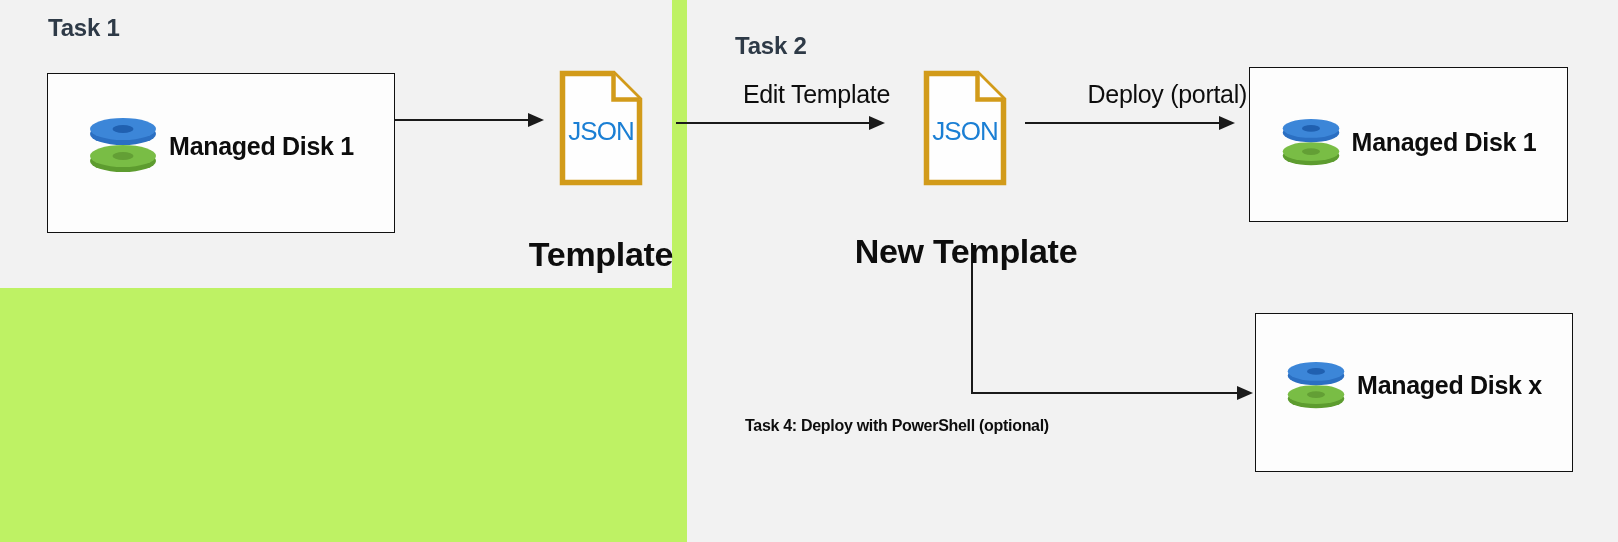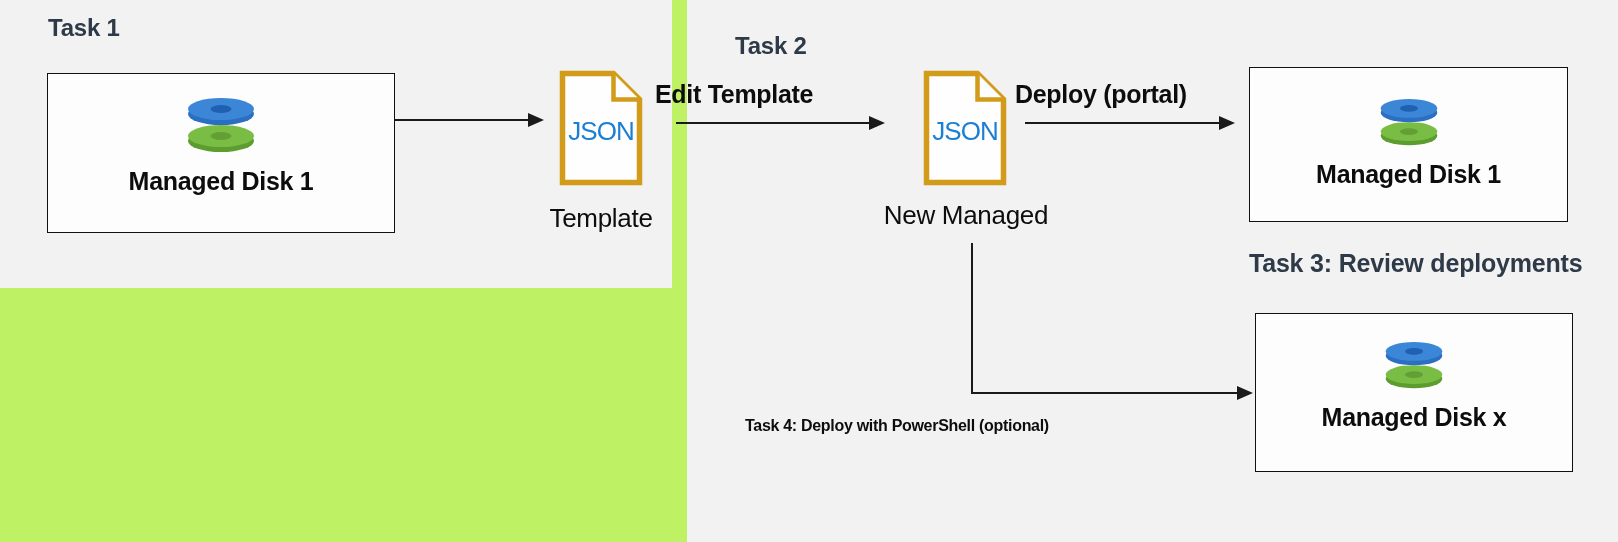--- a/index.html
+++ b/index.html
@@ -31,21 +31,20 @@
   }
   .h-task1 { left: 48px;  top: 14px; }
   .h-task2 { left: 735px; top: 32px; }
   .h-task3 { left: 1249px; top: 249px; width: 324px; text-align: center; font-size: 25px; }
 
   .disk-box {
     position: absolute;
     background: #fdfdfd;
     border: 1.5px solid #111111;
     display: flex;
-    flex-direction: column;
     align-items: center;
     justify-content: center;
     gap: 11px;
     padding-bottom: 14px;
   }
   .box-1 { left: 47px;   top: 73px;  width: 348px; height: 160px; }
   .box-2 { left: 1249px; top: 67px;  width: 319px; height: 155px; padding-bottom: 4px; }
   .box-3 { left: 1255px; top: 313px; width: 318px; height: 159px; }
 
   .disk-label {
@@ -58,37 +57,38 @@
 
   .disk-svg-lg { width: 70px; height: 60px; }
   .disk-svg-sm { width: 60px; height: 52px; }
 
   .doc-icon { position: absolute; width: 88px; height: 120px; }
   .doc-1 { left: 557px; top: 68px; }
   .doc-2 { left: 921px; top: 68px; }
 
   .doc-caption {
     position: absolute;
-    font-size: 26px;
-    font-weight: 400;
+    font-size: 34px;
+    font-weight: 700;
     color: #0d0d0d;
     letter-spacing: -0.3px;
     text-align: center;
     white-space: nowrap;
+    margin-top: 32px;
   }
   .cap-template     { left: 491px; top: 203px; width: 220px; }
   .cap-new-template { left: 846px; top: 200px; width: 240px; }
 
   .arrow-label {
     position: absolute;
     font-size: 25px;
-    font-weight: 700;
-    color: #0d0d0d;
-    letter-spacing: -0.3px;
-    text-align: left;
+    font-weight: 400;
+    color: #0d0d0d;
+    letter-spacing: -0.3px;
+    text-align: right;
     white-space: nowrap;
   }
   .lbl-edit   { left: 655px;  top: 80px; width: 235px; }
   .lbl-deploy { left: 1015px; top: 80px; width: 232px; }
 
   .optional-tasks {
     position: absolute;
     left: 745px;
     top: 411px;
     font-size: 16px;
@@ -156,37 +156,36 @@
 
   <div class="task-heading h-task2">Task 2</div>
 
   <div class="arrow-label lbl-edit">Edit Template</div>
 
   <svg class="doc-icon doc-2" viewBox="0 0 88 120" xmlns="http://www.w3.org/2000/svg">
     <path d="M5.5,5.5 h51 l26,26 v83 h-77 z" fill="#fefefe" stroke="#d29b1a" stroke-width="5.5" stroke-linejoin="miter"></path>
     <path d="M56.5,5.5 v26 h26" fill="#fefefe" stroke="#d29b1a" stroke-width="4.5"></path>
     <text x="44" y="72" text-anchor="middle" font-family="Liberation Sans, sans-serif" font-size="26" letter-spacing="-1" fill="#1b7fd4">JSON</text>
   </svg>
-  <div class="doc-caption cap-new-template">New Managed</div>
+  <div class="doc-caption cap-new-template">New Template</div>
 
   <div class="arrow-label lbl-deploy">Deploy (portal)</div>
 
   <div class="disk-box box-2">
     <svg class="disk-svg-sm" viewBox="0 0 70 60" xmlns="http://www.w3.org/2000/svg">
       <ellipse cx="35" cy="45" rx="33" ry="11" fill="#5d9c2f"></ellipse>
       <ellipse cx="35" cy="40" rx="33" ry="11" fill="#79bd45"></ellipse>
       <ellipse cx="35" cy="40" rx="10.5" ry="4" fill="#639f35"></ellipse>
       <ellipse cx="35" cy="18" rx="33" ry="11" fill="#2b6fc2"></ellipse>
       <ellipse cx="35" cy="13" rx="33" ry="11" fill="#3c86d8"></ellipse>
       <ellipse cx="35" cy="13" rx="10.5" ry="4" fill="#2060b0"></ellipse>
     </svg>
     <div class="disk-label">Managed Disk 1</div>
   </div>
 
-  <div class="task-heading h-task3">Task 3: Review deployments</div>
 
   <div class="disk-box box-3">
     <svg class="disk-svg-sm" viewBox="0 0 70 60" xmlns="http://www.w3.org/2000/svg">
       <ellipse cx="35" cy="45" rx="33" ry="11" fill="#5d9c2f"></ellipse>
       <ellipse cx="35" cy="40" rx="33" ry="11" fill="#79bd45"></ellipse>
       <ellipse cx="35" cy="40" rx="10.5" ry="4" fill="#639f35"></ellipse>
       <ellipse cx="35" cy="18" rx="33" ry="11" fill="#2b6fc2"></ellipse>
       <ellipse cx="35" cy="13" rx="33" ry="11" fill="#3c86d8"></ellipse>
       <ellipse cx="35" cy="13" rx="10.5" ry="4" fill="#2060b0"></ellipse>
     </svg>

